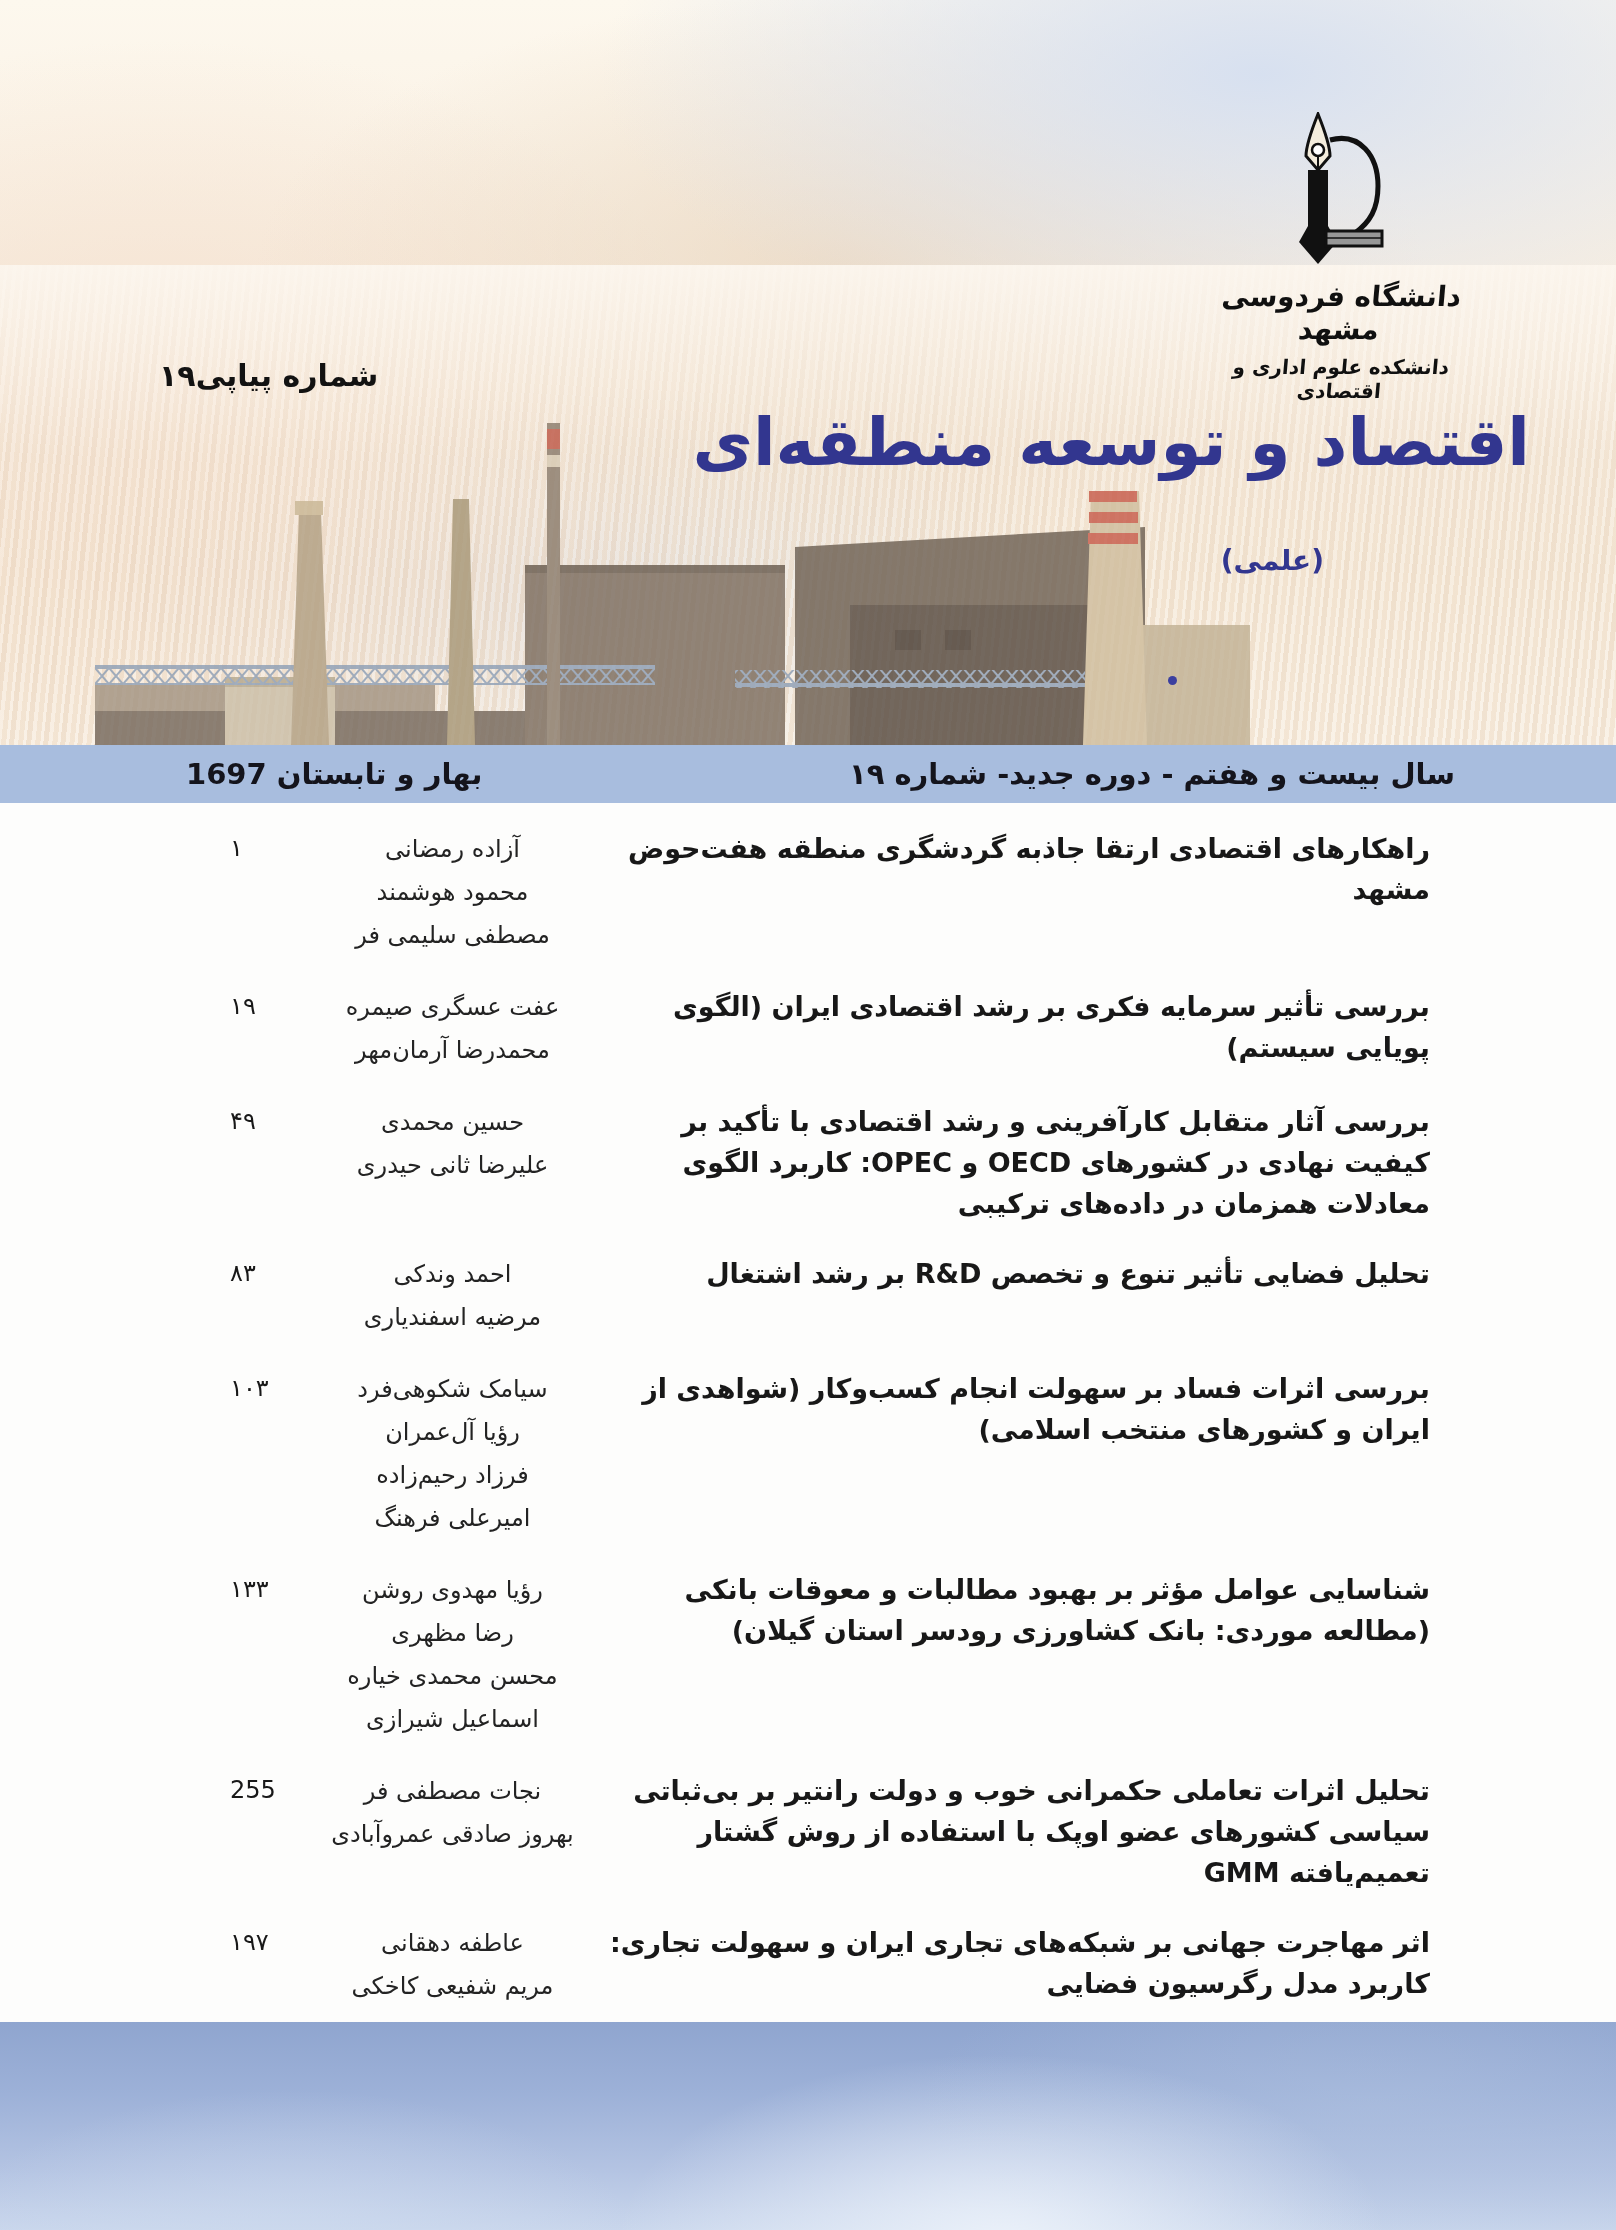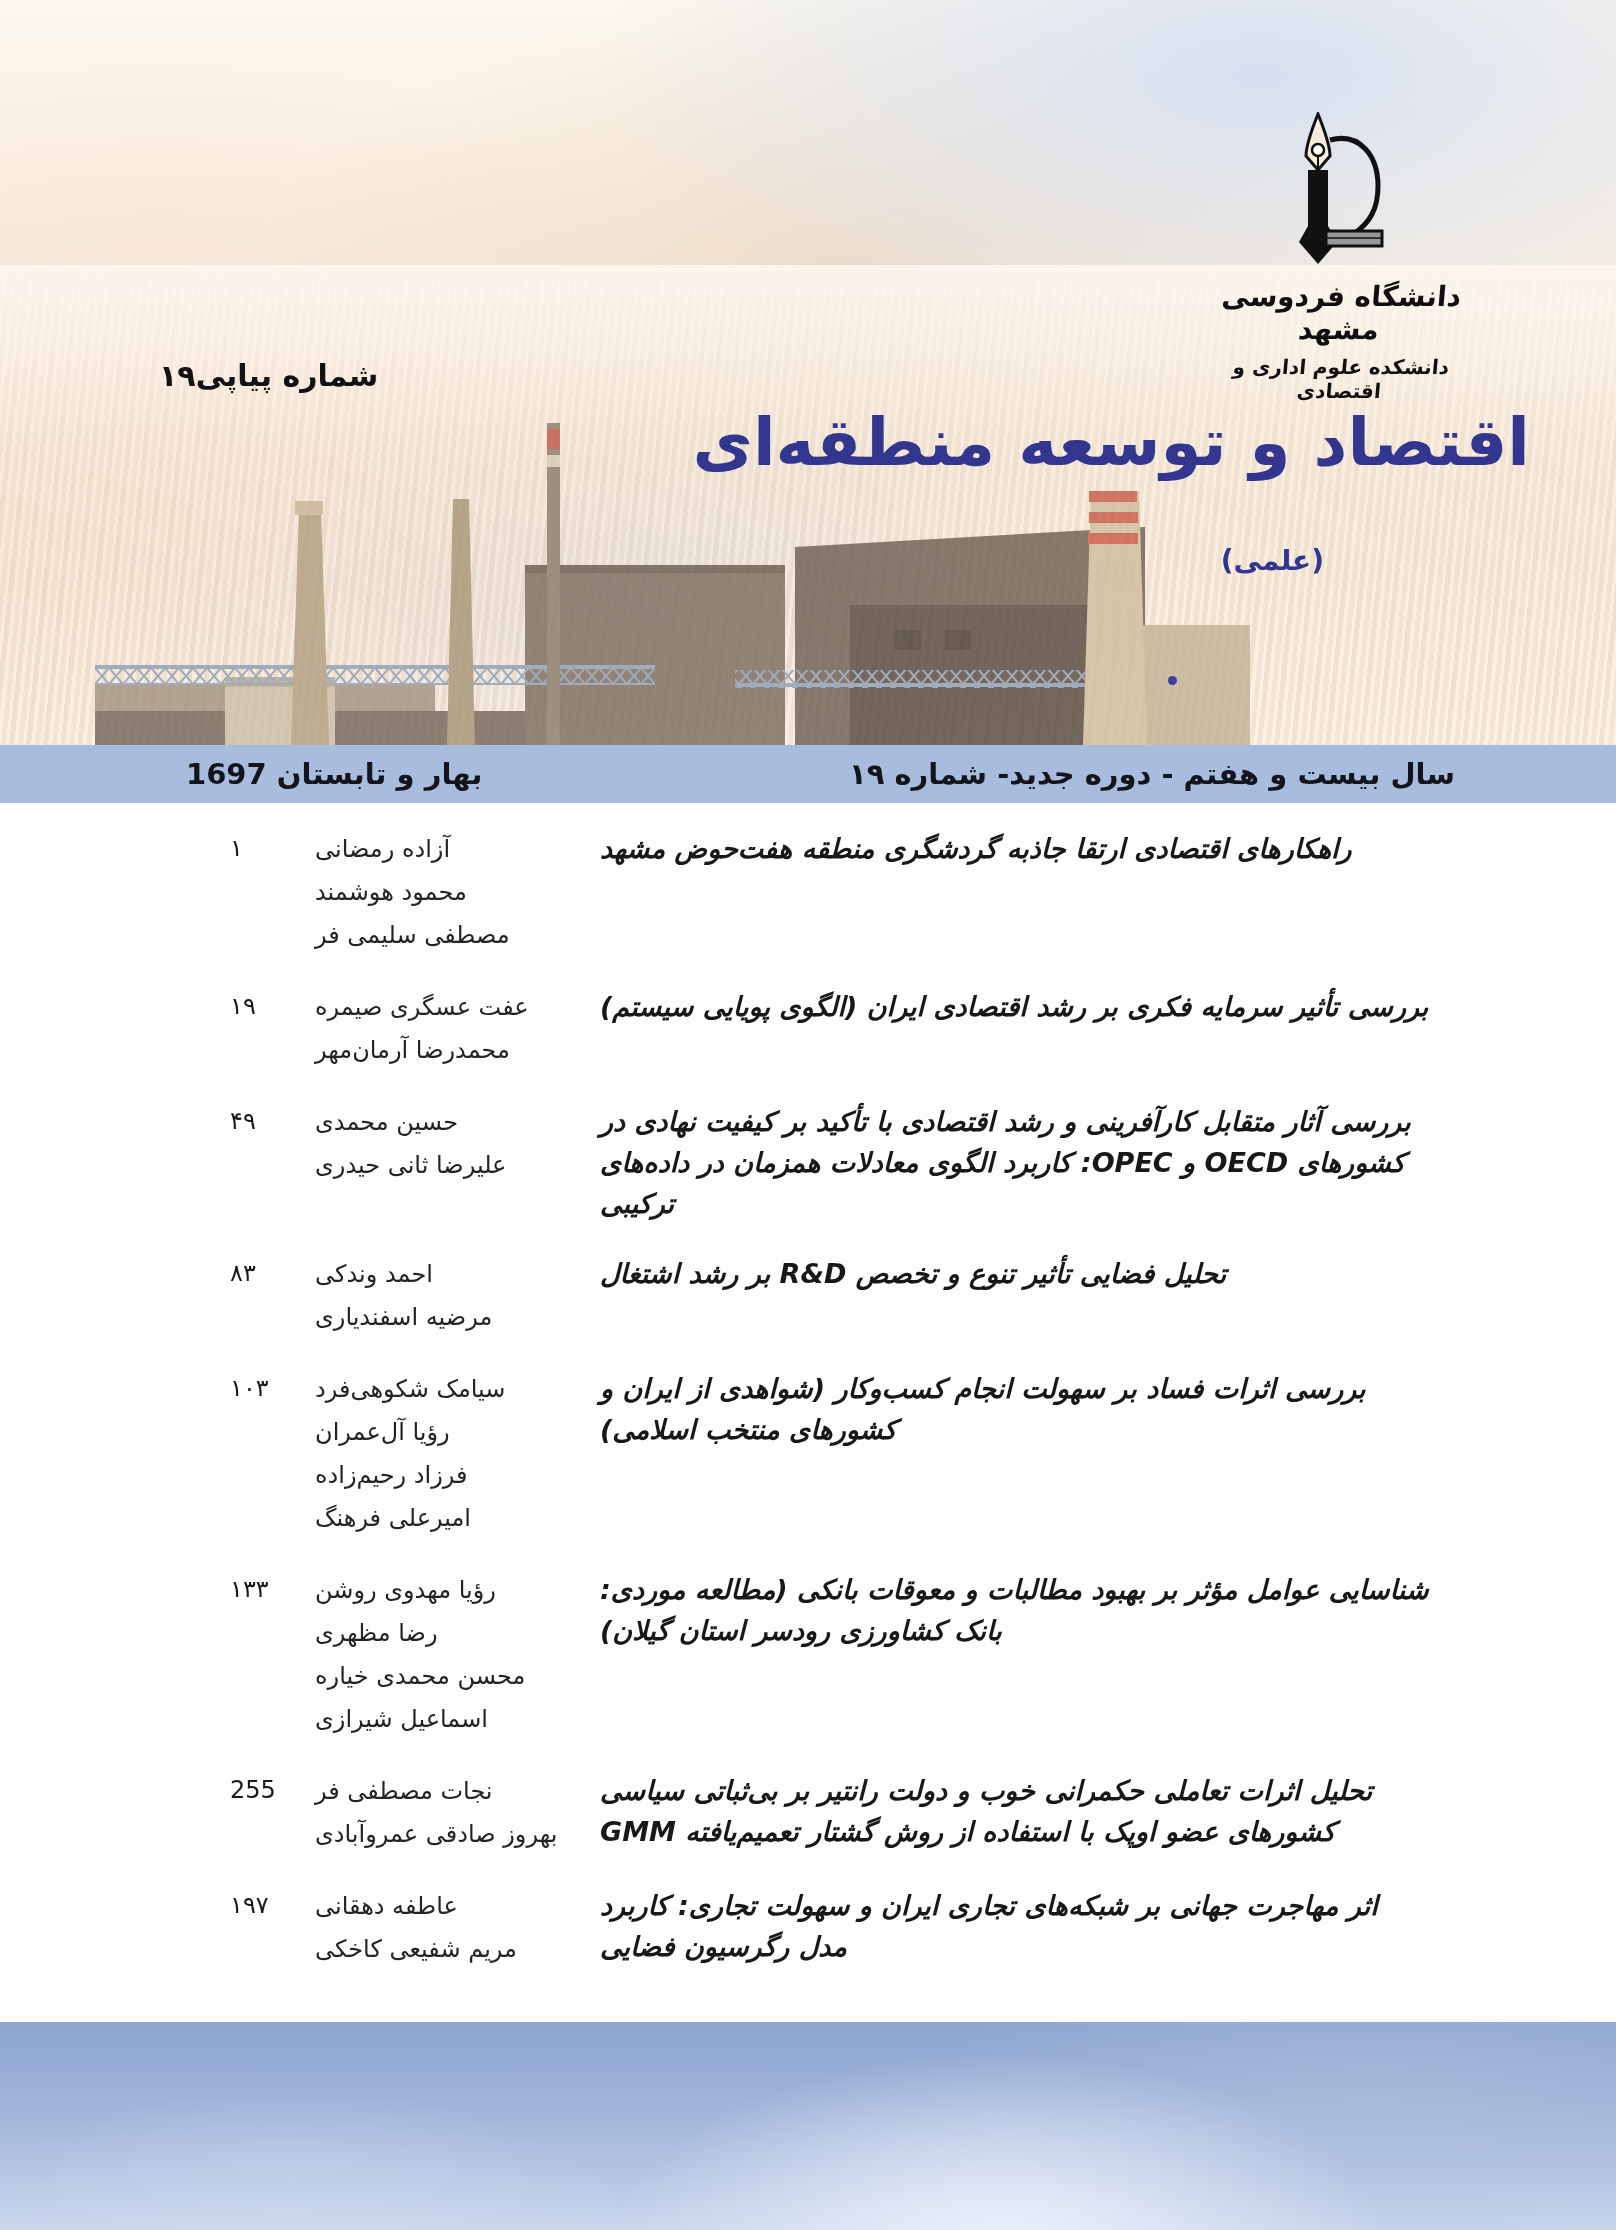--- a/index.html
+++ b/index.html
@@ -43,22 +43,22 @@
 
   
   .band { height:58px; background:var(--band-blue,#a8bdde);
     display:flex; align-items:center; justify-content:space-between;
     padding:0 161px 0 186px; box-sizing:border-box;
     font-weight:bold; font-size:29px; color:#14141c; }
 
   
   .toc { height:1219px; box-sizing:border-box; padding:25px 186px 0 230px; background:#fdfdfc; }
   .toc-entry { display:grid; grid-template-columns:1fr 275px 75px; column-gap:10px; margin-bottom:29px; }
-  .toc-title { font-size:27px; font-weight:bold; line-height:41px; color:#181818; text-align:left;font-style:italic; }
-  .toc-authors { font-size:24px; line-height:43px; color:#232323; text-align:left; white-space:pre-line; }
+  .toc-title { font-size:27px; font-weight:bold; line-height:41px; color:#181818; text-align:right; }
+  .toc-authors { font-size:24px; line-height:43px; color:#232323; text-align:center; white-space:pre-line; }
   .toc-page { font-size:24px; line-height:41px; color:#181818; text-align:left; font-weight:500; }
 
   
   .bottom-image { height:208px;
     background:
       radial-gradient(620px 300px at 62% 105%, rgba(236,242,250,0.95), rgba(236,242,250,0) 62%),
       radial-gradient(520px 260px at 18% 120%, rgba(205,218,238,0.8), rgba(205,218,238,0) 70%),
       radial-gradient(700px 260px at 85% 40%, rgba(176,194,224,0.5), rgba(176,194,224,0) 65%),
       linear-gradient(180deg,#8fa5cf 0%,#9db1d8 35%,#b3c3e2 70%,#c9d6ec 100%);
   }

